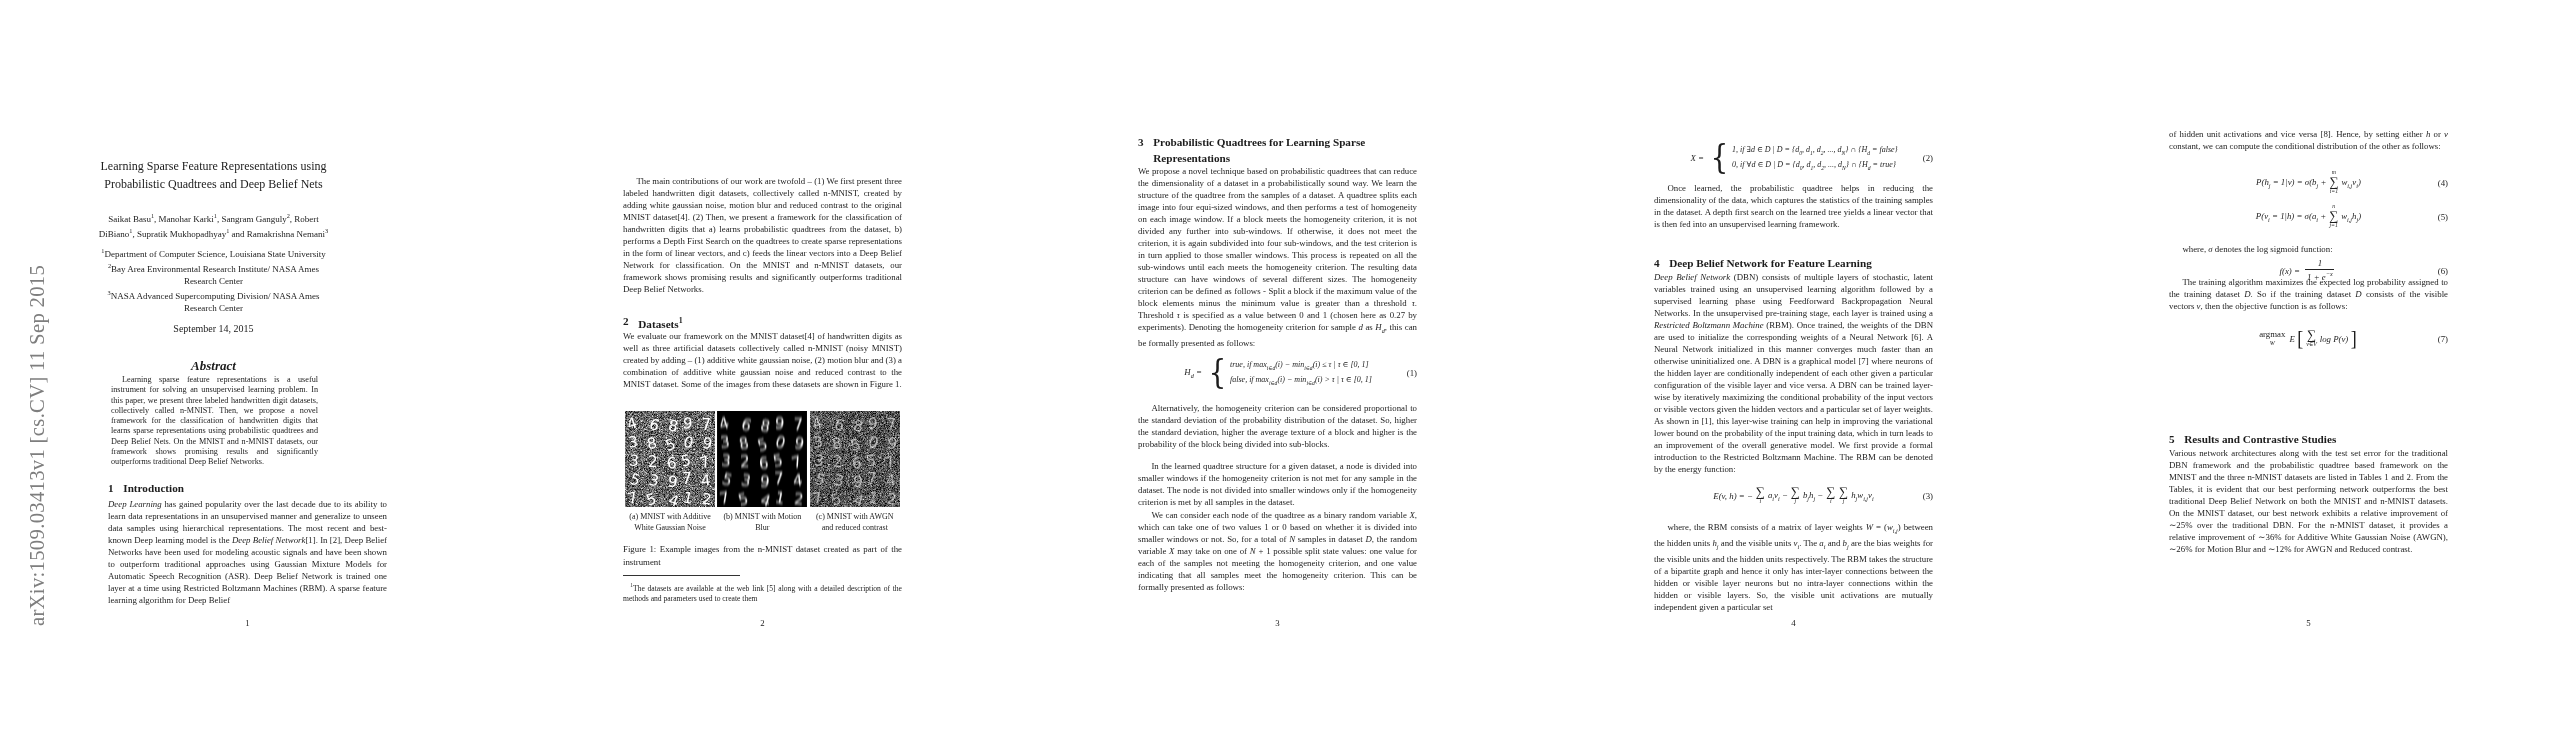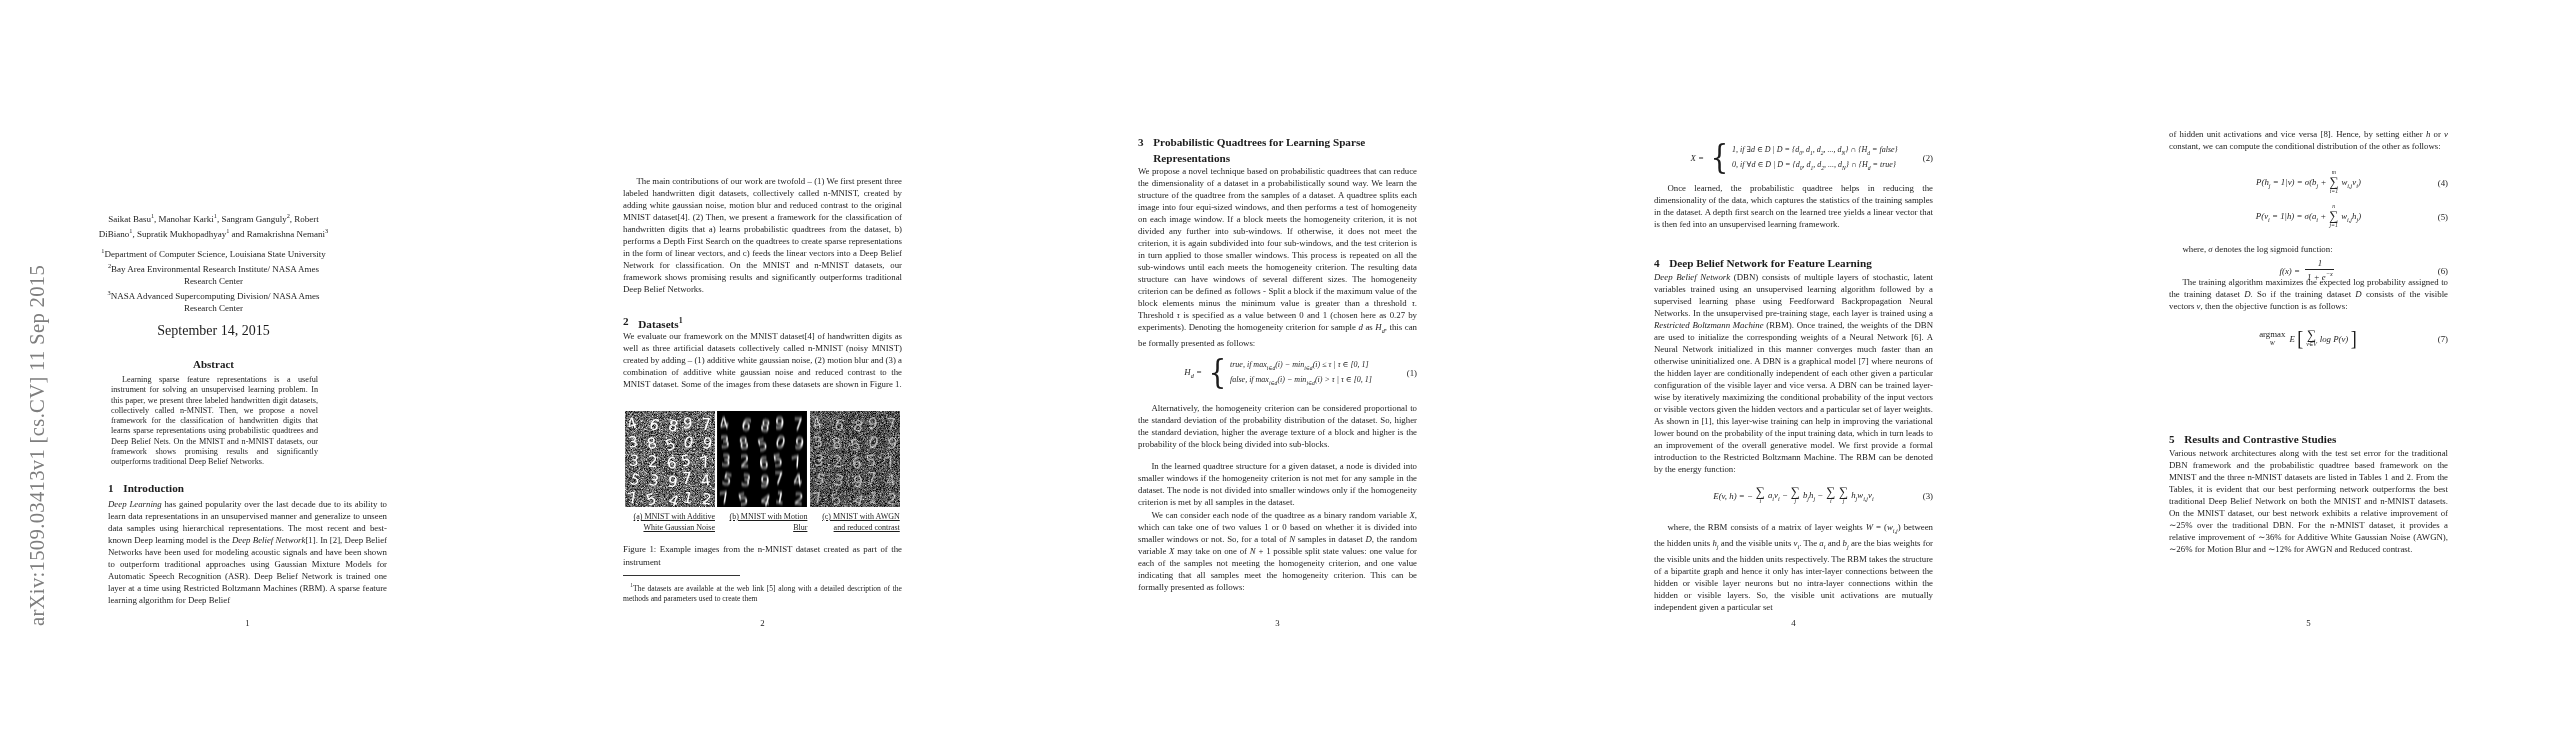--- a/index.html
+++ b/index.html
@@ -9,22 +9,22 @@
   #p1{left:0}#p2{left:515px}#p3{left:1030px}#p4{left:1546px}#p5{left:2061px}
   .blk{position:absolute;}
   .col{left:108px;width:279px;}
   .para{font-size:8.8px;line-height:12px;text-align:justify;hyphens:auto;}
   .ind{text-indent:13.4px;}
   
   .fm{left:83px;width:261px;text-align:center;}
   .title{font-size:12px;line-height:18px;}
   .authors{font-size:9px;line-height:12px;}
   .affils{font-size:9px;line-height:12px;}
-  .date{font-size:14px;}
-  .absh{font-size:11px;font-weight:bold;}
+  .date{font-size:10px;}
+  .absh{font-size:13px;font-weight:bold;font-style:italic;}
   .abstract{left:111px;width:207px;font-size:8.2px;line-height:10.3px;text-align:justify;text-indent:11px;}
   
   .sec{display:flex;font-weight:bold;font-size:11.2px;line-height:16px;}
   .sec .n{margin-right:9.7px;flex:0 0 auto;}
   .sec .t{max-width:255px;}
   .pagenum{left:108px;width:279px;text-align:center;font-size:8.8px;}
   
   .arxiv{position:absolute;left:9.7px;top:228px;width:56px;height:434px;display:flex;align-items:center;justify-content:center;}
   .arxiv span{transform:rotate(-90deg);white-space:nowrap;font-size:20.7px;color:#7e7e7e;letter-spacing:0.3px;}
   
@@ -41,33 +41,37 @@
   .frac{display:inline-flex;flex-direction:column;align-items:center;margin:0 3px;line-height:1.3;}
   .frac .fden{border-top:0.6px solid #222;padding:0 1.8px;}
   .opstack{display:inline-flex;flex-direction:column;align-items:center;line-height:1.1;margin-right:3px;}
   .opstack .bot{font-size:6px;font-style:italic;}
   .bigbr{font-size:18px;font-weight:300;margin:0 1.2px;transform:scaleY(1.15);}
   sub,sup{font-size:70%;}
   
   .figrow{left:110px;display:flex;gap:2.4px;}
   .mnist{width:90px;height:96px;}
   .caps{left:110px;width:275px;display:flex;gap:2.4px;}
-  .cap{width:90px;font-size:8px;line-height:10.6px;text-align:right;text-decoration:underline;}
+  .cap{width:90px;font-size:8px;line-height:10.6px;text-align:center;}
   .figcap{font-size:8.8px;line-height:12.8px;text-align:justify;}
   .fnrule{border-top:0.6px solid #333;width:117px;}
   .fn{font-size:7.6px;line-height:10px;text-align:justify;text-indent:7.3px;}
 </style>
 </head>
 <body>
 
 <div id="stage">
 
   <section class="page" id="p1">
     <div class="arxiv">
       <span>arXiv:1509.03413v1  [cs.CV]  11 Sep 2015</span>
+    </div>
+    <div class="blk fm title" style="top:157px">
+      <div>Learning Sparse Feature Representations using</div>
+      <div>Probabilistic Quadtrees and Deep Belief Nets</div>
     </div>
     <div class="blk fm authors" style="top:210px">
       <div>Saikat Basu<sup>1</sup>, Manohar Karki<sup>1</sup>, Sangram Ganguly<sup>2</sup>, Robert</div>
       <div>DiBiano<sup>1</sup>, Supratik Mukhopadhyay<sup>1</sup> and Ramakrishna Nemani<sup>3</sup></div>
     </div>
     <div class="blk fm affils" style="top:245px">
       <div><sup>1</sup>Department of Computer Science, Louisiana State University</div>
       <div><sup>2</sup>Bay Area Environmental Research Institute/ NASA Ames</div>
       <div>Research Center</div>
       <div><sup>3</sup>NASA Advanced Supercomputing Division/ NASA Ames</div>

